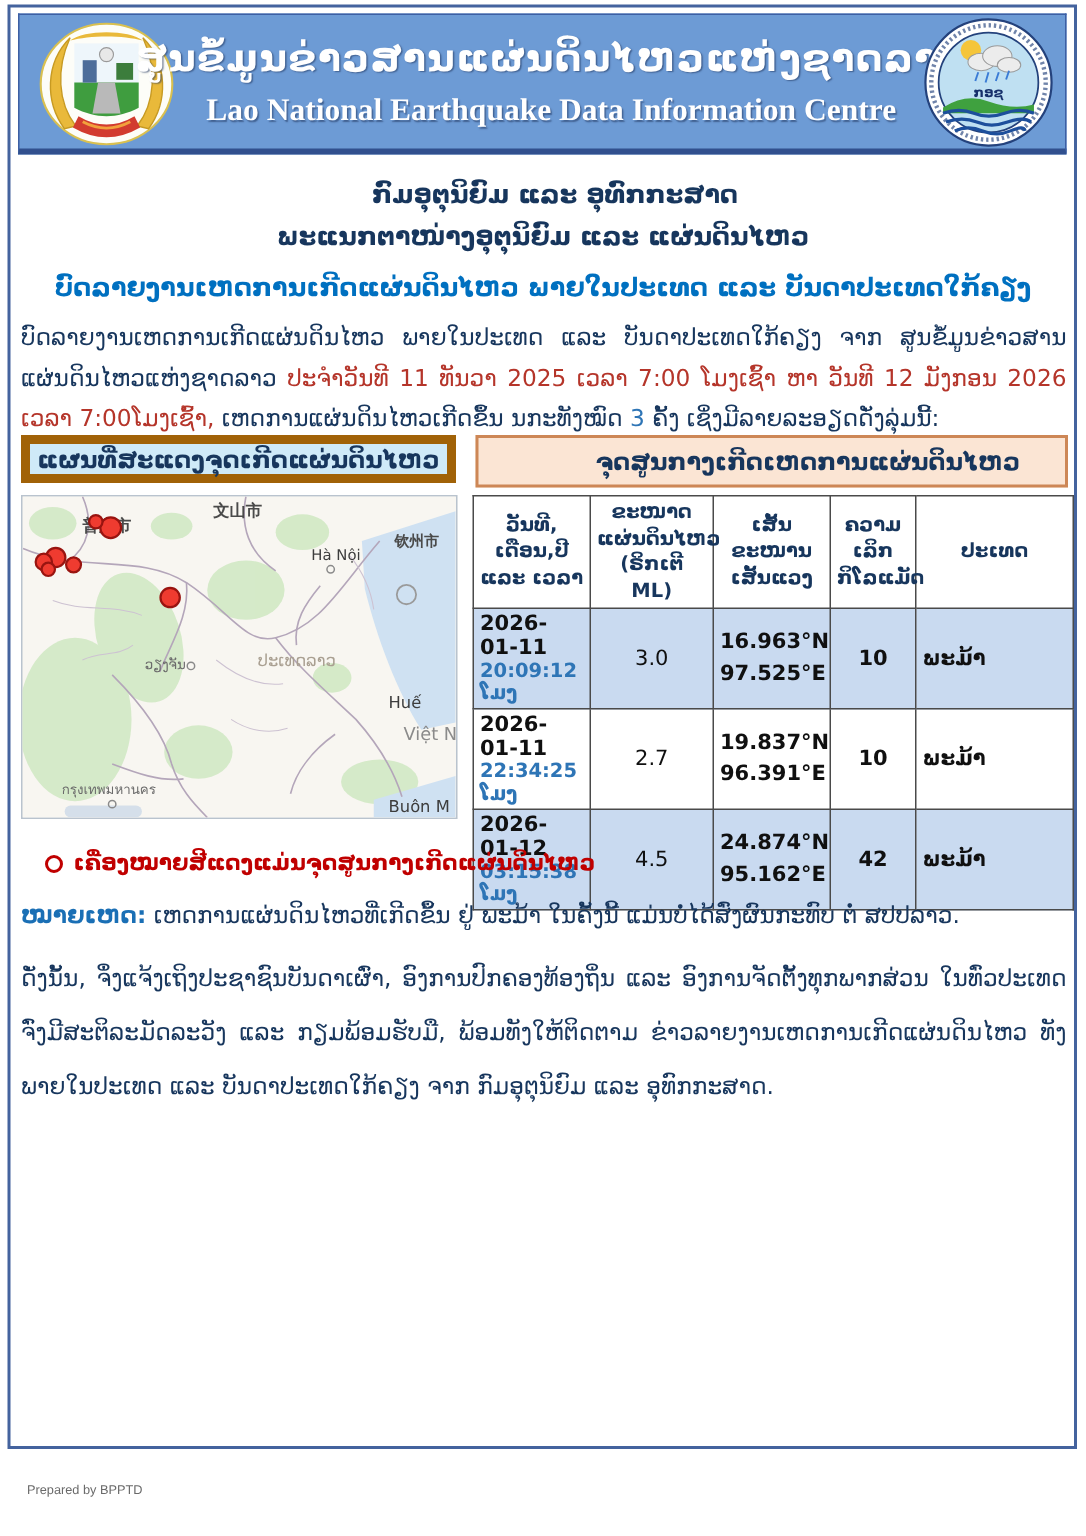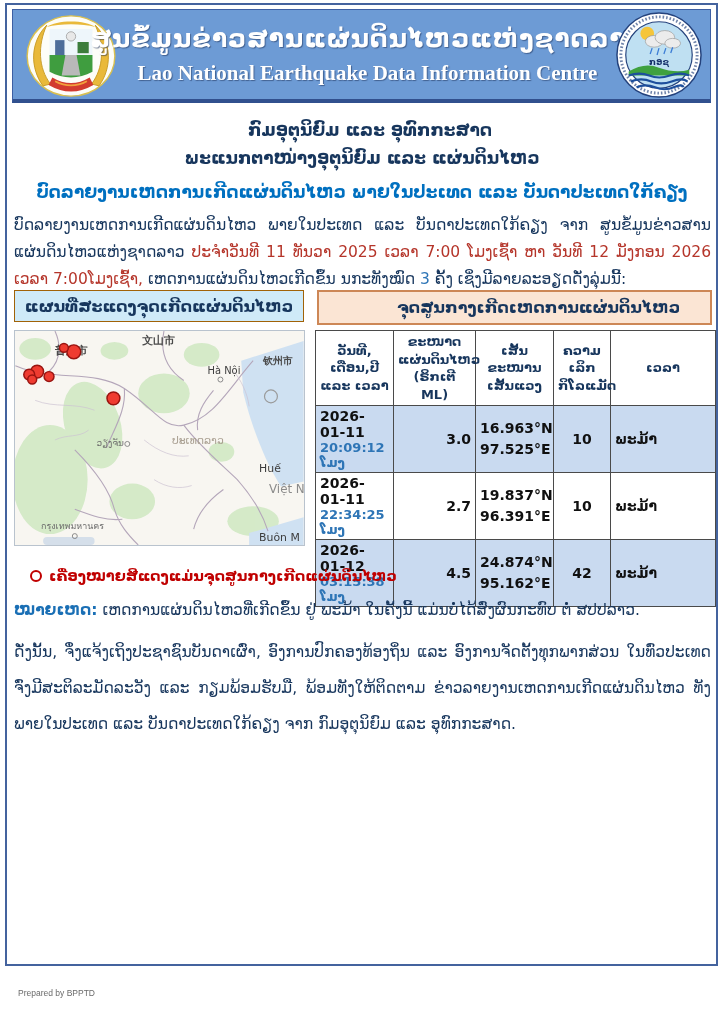--- a/index.html
+++ b/index.html
@@ -31,42 +31,42 @@
           font-size:17px; font-weight:bold; color:#0070c0; }
 
   
   .intro { position:absolute; left:14px; top:212px; width:697px; font-size:15.5px;
            line-height:27px; text-align:justify; color:#17365d; }
   .red  { color:#b5352a; }
   .blue { color:#2e75b6; }
 
   
   .map-title { position:absolute; left:14px; top:290px; width:290px; height:32px;
-               background:#cfeaf8; border:1px solid #a16207; display:flex;
+               background:#cfeaf8; border:6px solid #a16207; display:flex;
                align-items:center; justify-content:center; font-size:16px; font-weight:bold; color:#17365d; }
   .tbl-title { position:absolute; left:317px; top:290px; width:395px; height:35px;
                background:#fbe5d4; border:2px solid #cd8756; display:flex;
                align-items:center; justify-content:center; font-size:16px; font-weight:bold; color:#17365d;padding-left:48px; }
 
   
   .map-box { position:absolute; left:14px; top:330px; width:291px; height:216px;
              border:1px solid #b9c3ce; background:#f8f6f1; }
   .map-box svg { display:block; width:100%; height:100%; }
 
   
   .eq-table { position:absolute; left:315px; top:330px; width:400px;
               border-collapse:collapse; table-layout:fixed; }
   .eq-table th, .eq-table td { border:1.5px solid #4a4a4a; padding:2px 4px; vertical-align:middle; }
   .eq-table th { height:55px; font-size:13px; font-weight:bold; color:#17365d; text-align:center; line-height:1.35; }
   .eq-table td { height:55px; font-size:14px; color:#101010; }
   .row-blue td { background:#c9daf0; }
   .cell-date { text-align:left; padding-left:7px; }
   .d-date { font-weight:bold; font-size:14px; color:#101010; }
   .d-time { font-weight:bold; font-size:13px; color:#2e75b6; }
-  .cell-mag { text-align:right; font-weight:bold; }
+  .cell-mag { text-align:center; font-weight:normal; }
   .mag-red { color:#cc1111; }
   .cell-coord { text-align:center; font-weight:bold; line-height:1.55; }
   .cell-depth { text-align:center; font-weight:bold; }
   .cell-country { text-align:left; padding-left:9px; font-weight:bold; color:#17365d; font-size:14px; }
 
   
   .legend { position:absolute; left:30px; top:568px; display:flex; align-items:center; gap:7px; }
   .legend-ring { width:12px; height:12px; border:2.5px solid #c00000; border-radius:50%; }
   .legend-text { color:#c00000; font-weight:bold; font-size:14.5px; }
   .note { position:absolute; left:14px; top:601px; width:697px; font-size:15.5px; color:#17365d; }
@@ -217,21 +217,21 @@
         <col style="width:78px">
         <col style="width:57px">
         <col style="width:105px">
       </colgroup>
     <thead>
       <tr>
         <th>ວັນທີ, ເດືອນ,ປີ ແລະ ເວລາ</th>
         <th>ຂະໜາດ ແຜ່ນດິນໄຫວ (ຣິກເຕີ ML)</th>
         <th>ເສັ້ນຂະໜານ ເສັ້ນແວງ</th>
         <th>ຄວາມເລິກ ກິໂລແມັດ</th>
-        <th>ເວລາ</th>
+        <th>ປະເທດ</th>
       </tr>
     </thead>
     <tbody>
       <tr class="row-blue">
         <td class="cell-date">
             <div class="d-date">2026-01-11</div>
             <div class="d-time">20:09:12 ໂມງ</div>
           </td>
         <td class="cell-mag">3.0</td>
         <td class="cell-coord">

